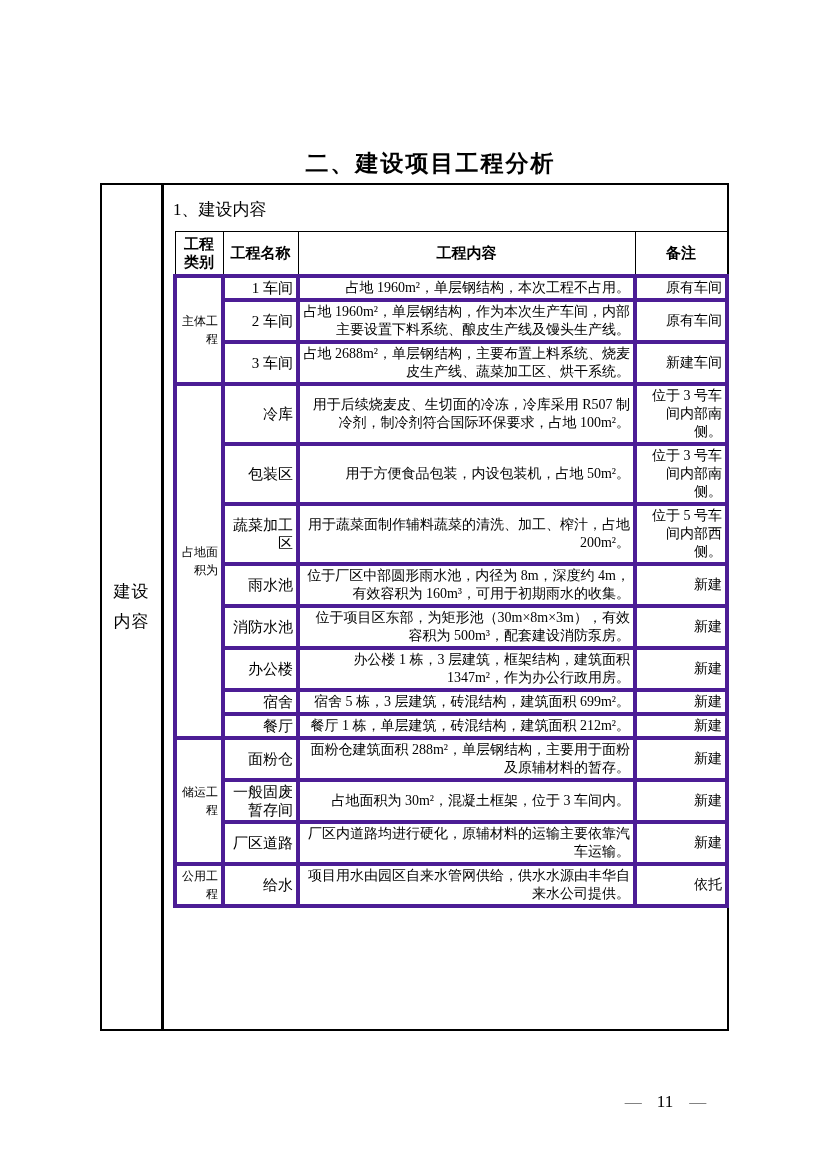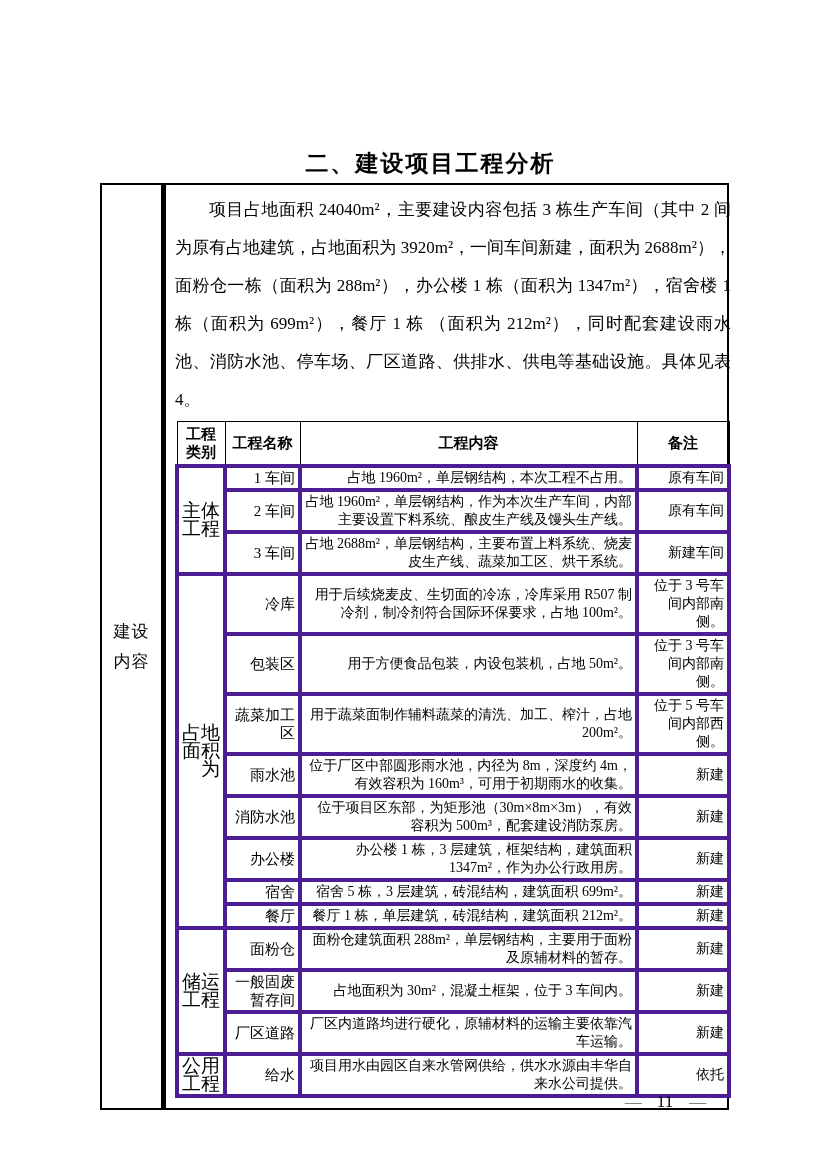--- a/index.html
+++ b/index.html
@@ -10,21 +10,21 @@
   .doc-title{
     position:absolute;top:131px;left:0;width:100%;
     text-align:center;font-family:"Liberation Sans","DejaVu Sans",sans-serif;
     font-weight:bold;font-size:23px;letter-spacing:2px;margin:17px;
   }
   .content-box{
     position:absolute;left:100px;top:183px;width:625px;min-height:844px;
     border:2px solid #000;display:flex;box-sizing:content-box;background:#fff;
   }
   .sidebar{
-    width:59px;border-right:5px solid #000000;flex:0 0 59px;
+    width:59px;border-right:3px solid #000000;flex:0 0 59px;
     display:flex;flex-direction:column;justify-content:center;align-items:center;
     font-size:17px;line-height:30px;letter-spacing:1px;
   }
   .main{flex:1;padding:6px 8px 10px 9px;}
   .section-heading{
     font-size:17px;line-height:38px;margin:0;font-weight:normal;
   }
   .body-paragraph{
     font-size:17px;line-height:38px;margin:0;text-indent:2em;
     text-align:justify;
@@ -46,41 +46,41 @@
     border:1px solid #000;
     font-family:"Liberation Sans","DejaVu Sans",sans-serif;
     font-weight:bold;font-size:15px;line-height:18px;
     padding:3px 2px;text-align:center;vertical-align:middle;
   }
   .construction-table td{
     border:4px solid #4c1d95;font-size:14px;line-height:18px;
     padding:1px 3px;text-align:right;vertical-align:middle;
     word-break:break-word;
   }
-  .construction-table td.cat-cell{font-size:19px;}
+  .construction-table td.cat-cell{font-size:12px;}
   .construction-table td.name-cell{font-size:15px;}
   .page-number{
     position:absolute;top:1092px;left:585px;width:160px;
     display:flex;justify-content:center;align-items:center;gap:16px;
     font-size:17px;
   }
   .page-number .dash{color:#6e6e6e;letter-spacing:-1px;}
 </style>
 </head>
 <body>
 
 <h1 class="doc-title">二、建设项目工程分析</h1>
 
 <div class="content-box">
   <div class="sidebar">
     <span>建设</span>
     <span>内容</span>
   </div>
   <div class="main">
-    <p class="body-paragraph">项目占地面积 24040m²，主要建设内容包括 3 栋生产车间（其中 2 间为原有占地建筑，占地面积为 3920m²，一间车间新建，面积为 2688m²），面粉仓一栋（面积为 288m²），办公楼 1 栋（面积为 1347m²），宿舍楼 1 栋（面积为 699m²），餐厅 1 栋 （面积为 212m²），同时配套建设雨水池、消防水池、停车场、厂区道路、供排水、供电等基础设施。具体见表 4。</p>
+    <p class="section-heading">1、建设内容</p>
     <table class="construction-table">
       <colgroup>
         <col class="c1">
           <col class="c2">
           <col class="c3">
           <col class="c4">
       </colgroup>
       <thead>
         <tr>
           <th>工程类别</th>

